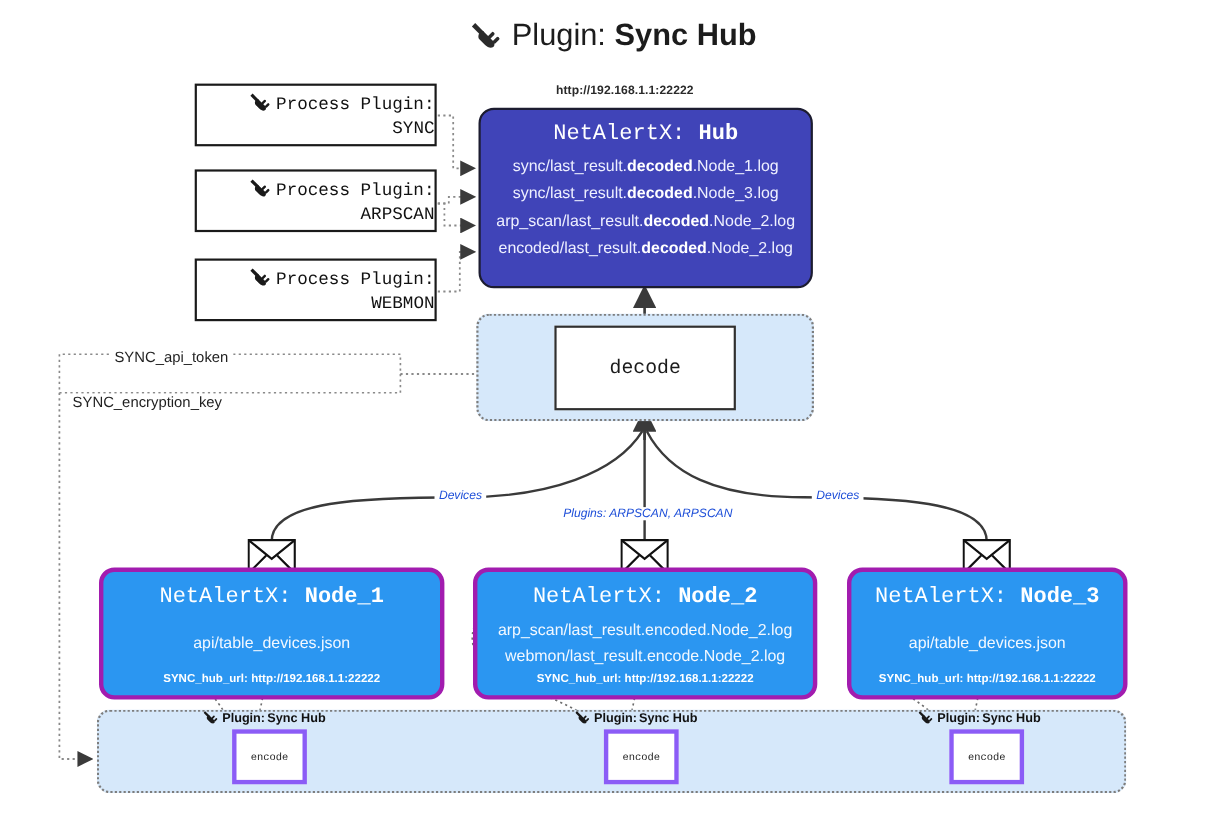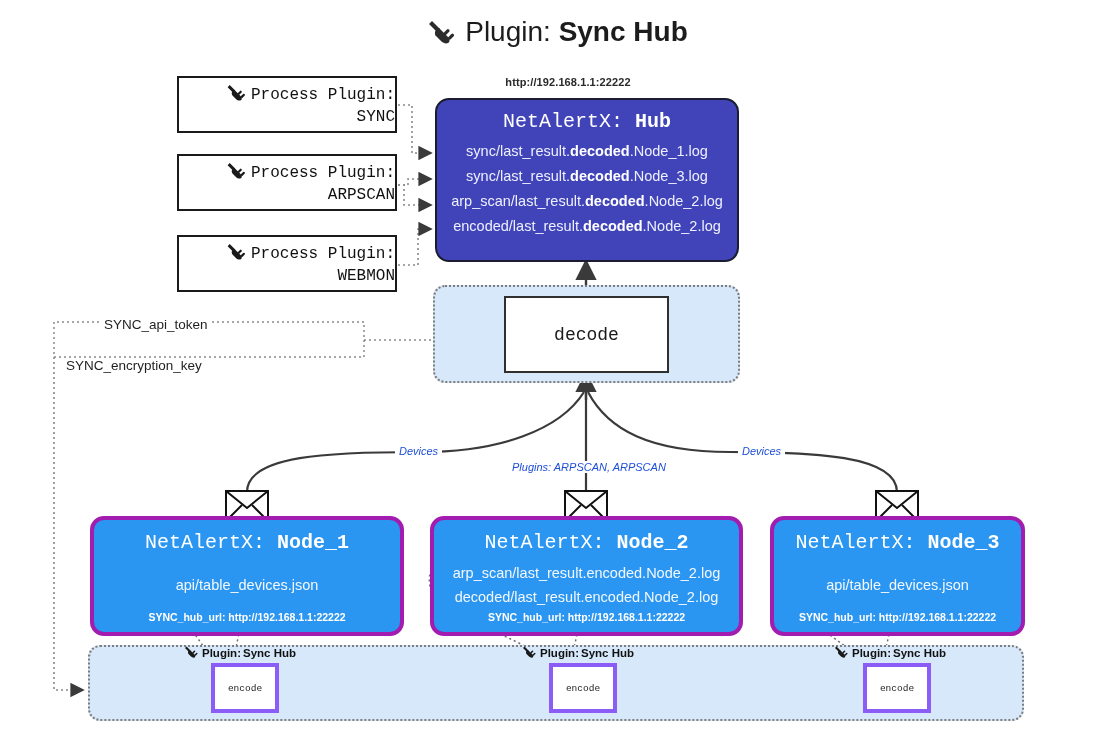--- a/index.html
+++ b/index.html
@@ -323,21 +323,21 @@
     <div class="nfoot">SYNC_hub_url: http://192.168.1.1:22222</div>
   </div>
 
   <div class="node" style="left:430px;top:516px;width:313px;height:120px;">
     <div class="ntitle">
       <span>NetAlertX:</span>
       <b>Node_2</b>
     </div>
     <div class="nbody">
       <div class="nline">arp_scan/last_result.encoded.Node_2.log</div>
-      <div class="nline">decoded/last_result.encoded.Node_2.log</div>
+      <div class="nline">webmon/last_result.encode.Node_2.log</div>
     </div>
     <div class="nfoot">SYNC_hub_url: http://192.168.1.1:22222</div>
   </div>
 
   <div class="node" style="left:770px;top:516px;width:255px;height:120px;">
     <div class="ntitle">
       <span>NetAlertX:</span>
       <b>Node_3</b>
     </div>
     <div class="nbody">

